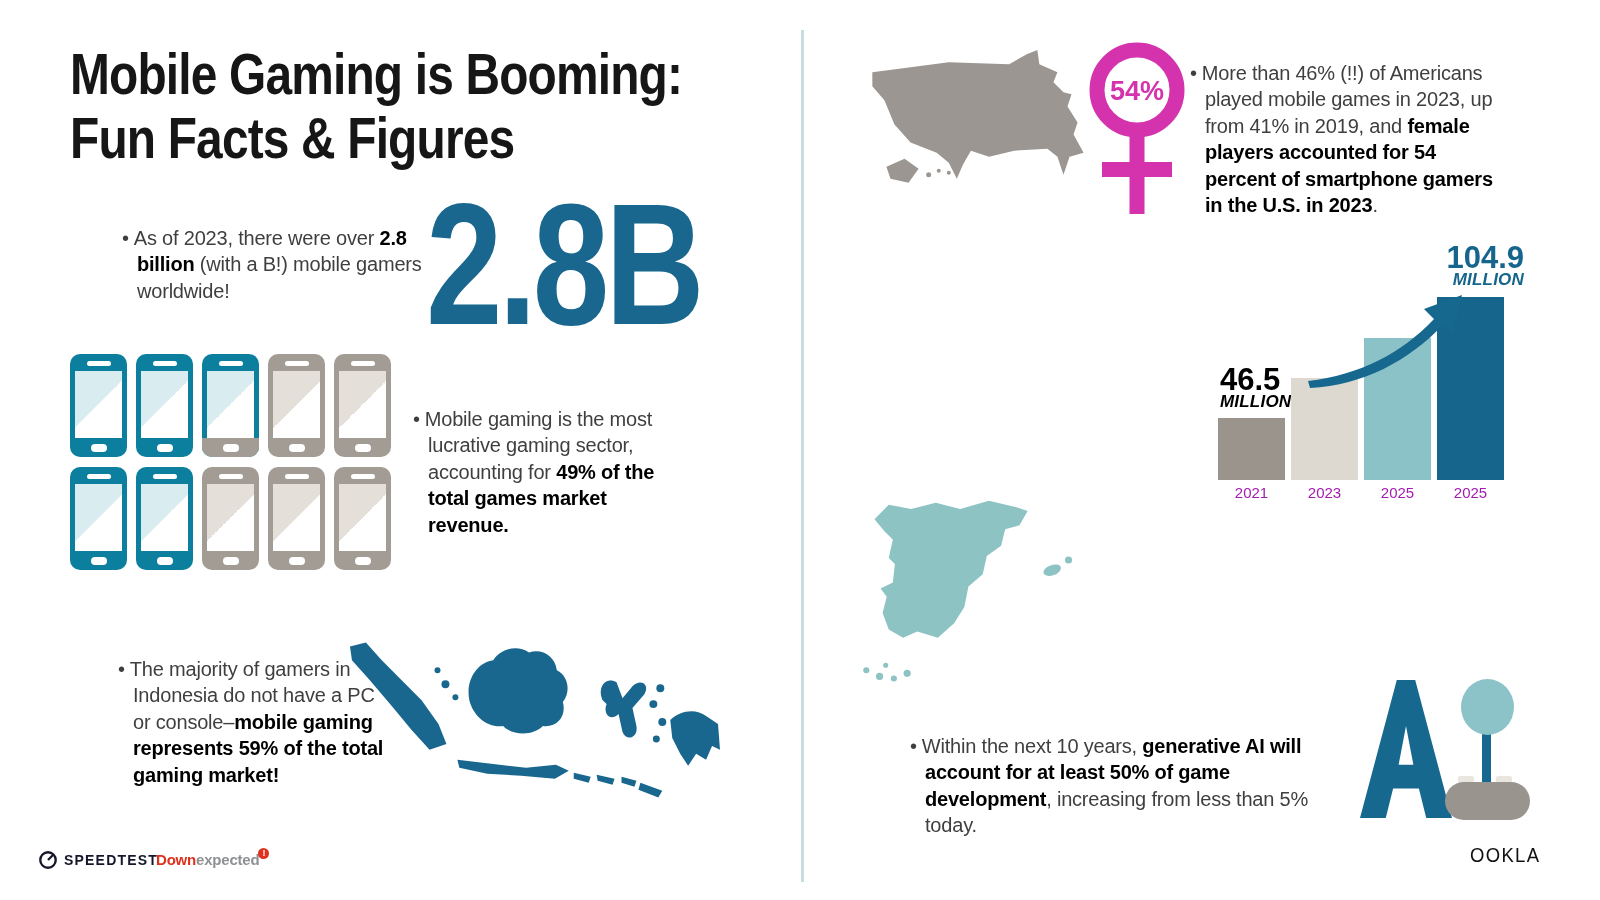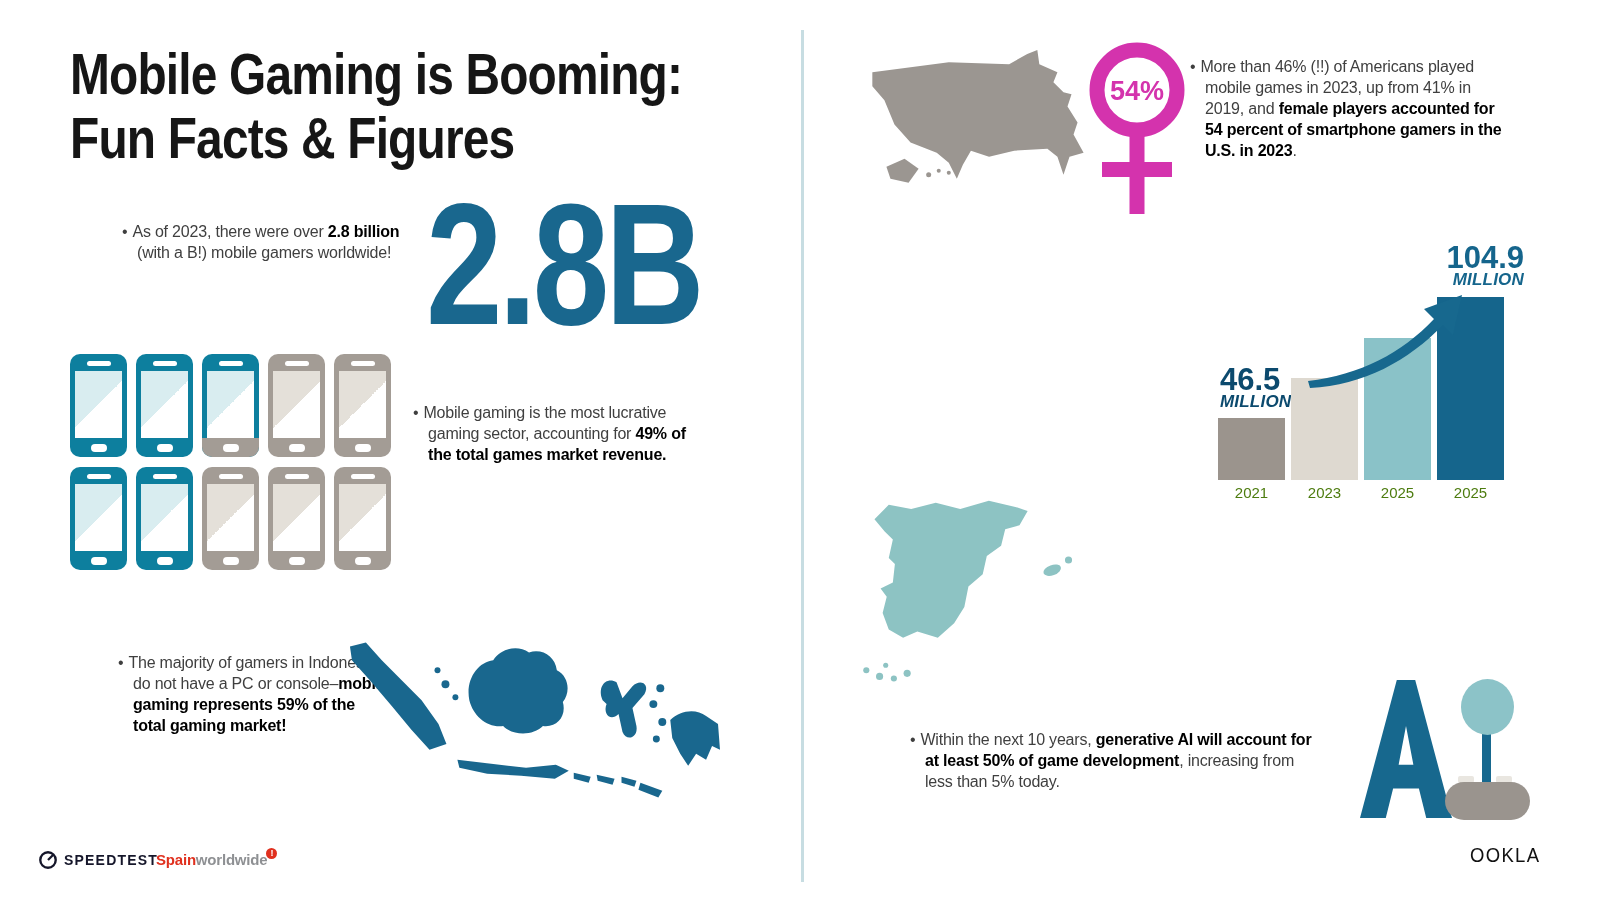--- a/index.html
+++ b/index.html
@@ -4,21 +4,21 @@
 <style>
   html,body{margin:0;padding:0;background:#fff;}
   #canvas{position:relative;width:1600px;height:888px;background:#fff;overflow:hidden;
           font-family:"Liberation Sans",sans-serif;}
   .abs{position:absolute;}
   .cond{transform:scaleX(0.84);transform-origin:left top;}
   
   .title{left:70px;top:42px;font-size:57px;line-height:1.13;font-weight:bold;color:#161616;
          letter-spacing:-1px;white-space:nowrap;}
   
-  .fact{font-size:16px;line-height:1.32;color:#3f3f3f;padding-left:15px;text-indent:-15px;
+  .fact{font-size:20px;line-height:1.32;color:#3f3f3f;padding-left:15px;text-indent:-15px;
         letter-spacing:-0.2px;}
   .fact b{color:#000;}
   .bullet{margin-right:5px;}
   
   .bigstat{left:426px;top:178px;font-size:172px;font-weight:bold;color:#19678e;line-height:1;
            letter-spacing:-5px;transform:scaleX(0.8);transform-origin:left top;}
   
   .phones{left:70px;top:354px;width:322px;display:flex;flex-wrap:wrap;gap:10px 9px;}
   .phone{width:57px;height:103px;border-radius:10px;display:flex;flex-direction:column;
          align-items:center;overflow:hidden;}
@@ -35,26 +35,26 @@
   .phone.split .base{background:#a39c95;}
   
   .divider{left:801px;top:30px;width:3px;height:852px;background:#c7dde2;}
   
   .venus-num{font-weight:bold;fill:#d433ad;font-size:27px;font-family:"Liberation Sans",sans-serif;}
   
   .chart{left:1216px;top:243px;width:310px;height:258px;}
   .callout{position:absolute;line-height:0.95;font-weight:bold;}
   .callout .num{font-size:31px;display:block;}
   .callout .word{font-size:17px;display:block;letter-spacing:0.2px;font-style:italic;}
-  .callout.start{left:4px;top:122px;color:#0c4a6e;}
+  .callout.start{left:4px;top:122px;color:#000000;}
   .callout.end{right:2px;top:0;color:#15658c;text-align:right;}
   .bars{position:absolute;left:2px;bottom:21px;display:flex;align-items:flex-end;gap:6px;}
   .bar{width:67px;}
   .yearlabels{position:absolute;left:2px;bottom:0;display:flex;gap:6px;}
-  .yearlabels div{width:67px;text-align:center;font-size:15px;color:#4d7c0f;}
+  .yearlabels div{width:67px;text-align:center;font-size:15px;color:#a21caf;}
   
   .ai{left:1360px;top:658px;width:175px;height:162px;}
   .ai .stick{position:absolute;left:122px;top:72px;width:9px;height:56px;background:#17688e;}
   .ai .tab{position:absolute;top:118px;width:16px;height:7px;background:#e9e6e0;border-radius:2px;}
   .ai .base{position:absolute;left:85px;top:124px;width:85px;height:38px;background:#9a948e;
             border-radius:19px;}
   .ai .ball{position:absolute;left:101px;top:21px;width:53px;height:56px;border-radius:50%;
             background:#8cc3c8;}
   
   .speedtest{left:38px;top:850px;display:flex;align-items:center;gap:6px;color:#15162a;
@@ -266,17 +266,17 @@
   </div>
 
   <div class="abs speedtest">
     <svg width="20" height="20" viewBox="0 0 22 22">
       <circle cx="11" cy="11" r="8.5" fill="none" stroke="#15162a" stroke-width="2.6"></circle>
       <line x1="11" y1="11" x2="16.5" y2="5.5" stroke="#15162a" stroke-width="2.6"></line>
     </svg>
     <span>SPEEDTEST</span>
   </div>
   <div class="abs downdetector">
-    <span class="down">Spain</span><span class="rest">worldwide</span><span class="dd-badge">!</span>
+    <span class="down">Down</span><span class="rest">expected</span><span class="dd-badge">!</span>
   </div>
   <div class="abs ookla">OOKLA</div>
 
 </div>
 
 </body></html>

